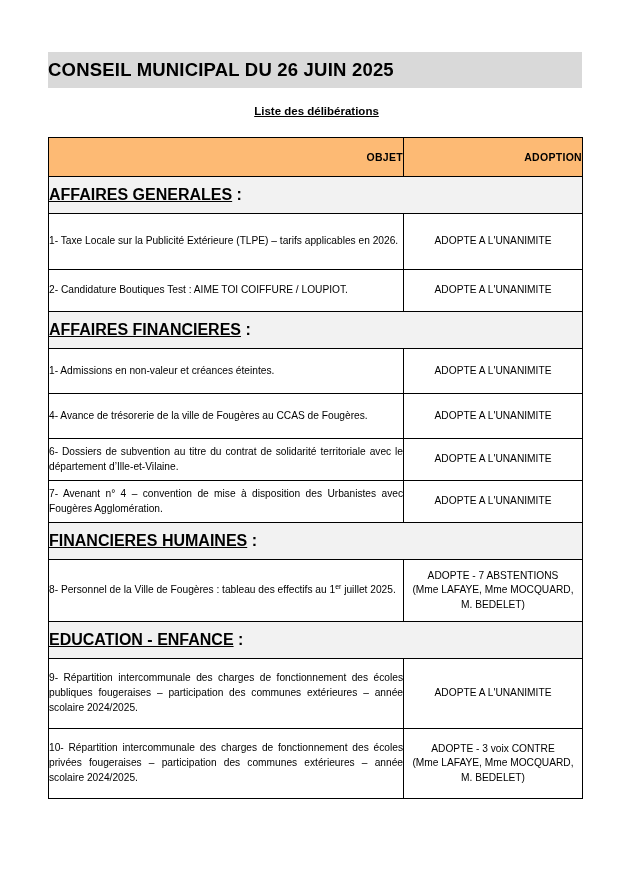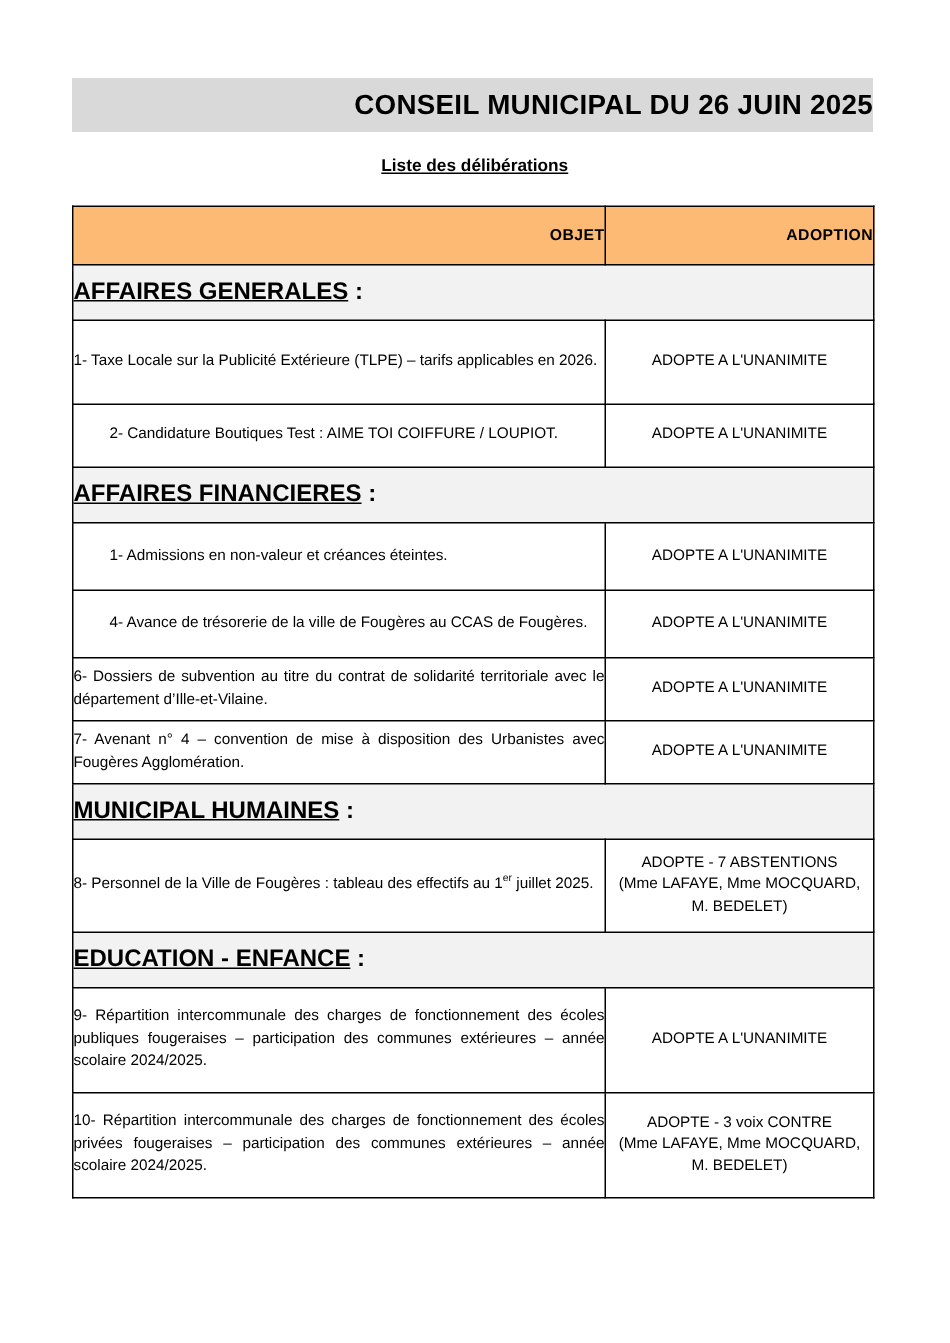--- a/index.html
+++ b/index.html
@@ -24,21 +24,21 @@
   
   .title-banner {
     position: absolute;
     left: 48px;
     top: 52px;
     width: 534px;
     height: 36px;
     background: #d9d9d9;
     display: flex;
     align-items: center;
-    justify-content: flex-end;
+    justify-content: flex-start;
   }
   .title-banner .title-text {
     font-size: 18.5px;
     font-weight: bold;
     letter-spacing: 0.2px;
     white-space: nowrap;
   }
 
   
   .subtitle {
@@ -101,21 +101,20 @@
   .objet-cell {
     padding: 7px 6px 7px 7px;
     font-size: 10.2px;
     line-height: 1.45;
     text-align: justify;
     text-justify: inter-word;
     hyphens: none;
   }
   .objet-cell.single {
     text-align: left;
-    padding-left: 24px;
   }
 
   
   .adopt-cell {
     padding: 6px 5px;
     font-size: 10.2px;
     line-height: 1.42;
     text-align: center;
   }
 
@@ -189,21 +188,21 @@
         <td class="objet-cell">6- Dossiers de subvention au titre du contrat de solidarité territoriale avec le département d’Ille-et-Vilaine.</td>
         <td class="adopt-cell">ADOPTE A L'UNANIMITE</td>
       </tr>
 
       <tr class="r-h42">
         <td class="objet-cell">7- Avenant n° 4 – convention de mise à disposition des Urbanistes avec Fougères Agglomération.</td>
         <td class="adopt-cell">ADOPTE A L'UNANIMITE</td>
       </tr>
 
       <tr>
-        <td class="section-cell" colspan="2"><span class="sec-label">MUNICIPAL HUMAINES</span><span class="sec-colon"> :</span></td>
+        <td class="section-cell" colspan="2"><span class="sec-label">FINANCIERES HUMAINES</span><span class="sec-colon"> :</span></td>
       </tr>
 
       <tr class="r-h62">
         <td class="objet-cell"><span>8- Personnel de la Ville de Fougères : tableau des effectifs au 1</span><sup>er</sup><span> juillet 2025.</span></td>
         <td class="adopt-cell"><span>ADOPTE - 7 ABSTENTIONS</span><br><span>(Mme LAFAYE, Mme MOCQUARD,</span><br><span>M. BEDELET)</span></td>
       </tr>
 
       <tr>
         <td class="section-cell" colspan="2"><span class="sec-label">EDUCATION - ENFANCE</span><span class="sec-colon"> :</span></td>
       </tr>

